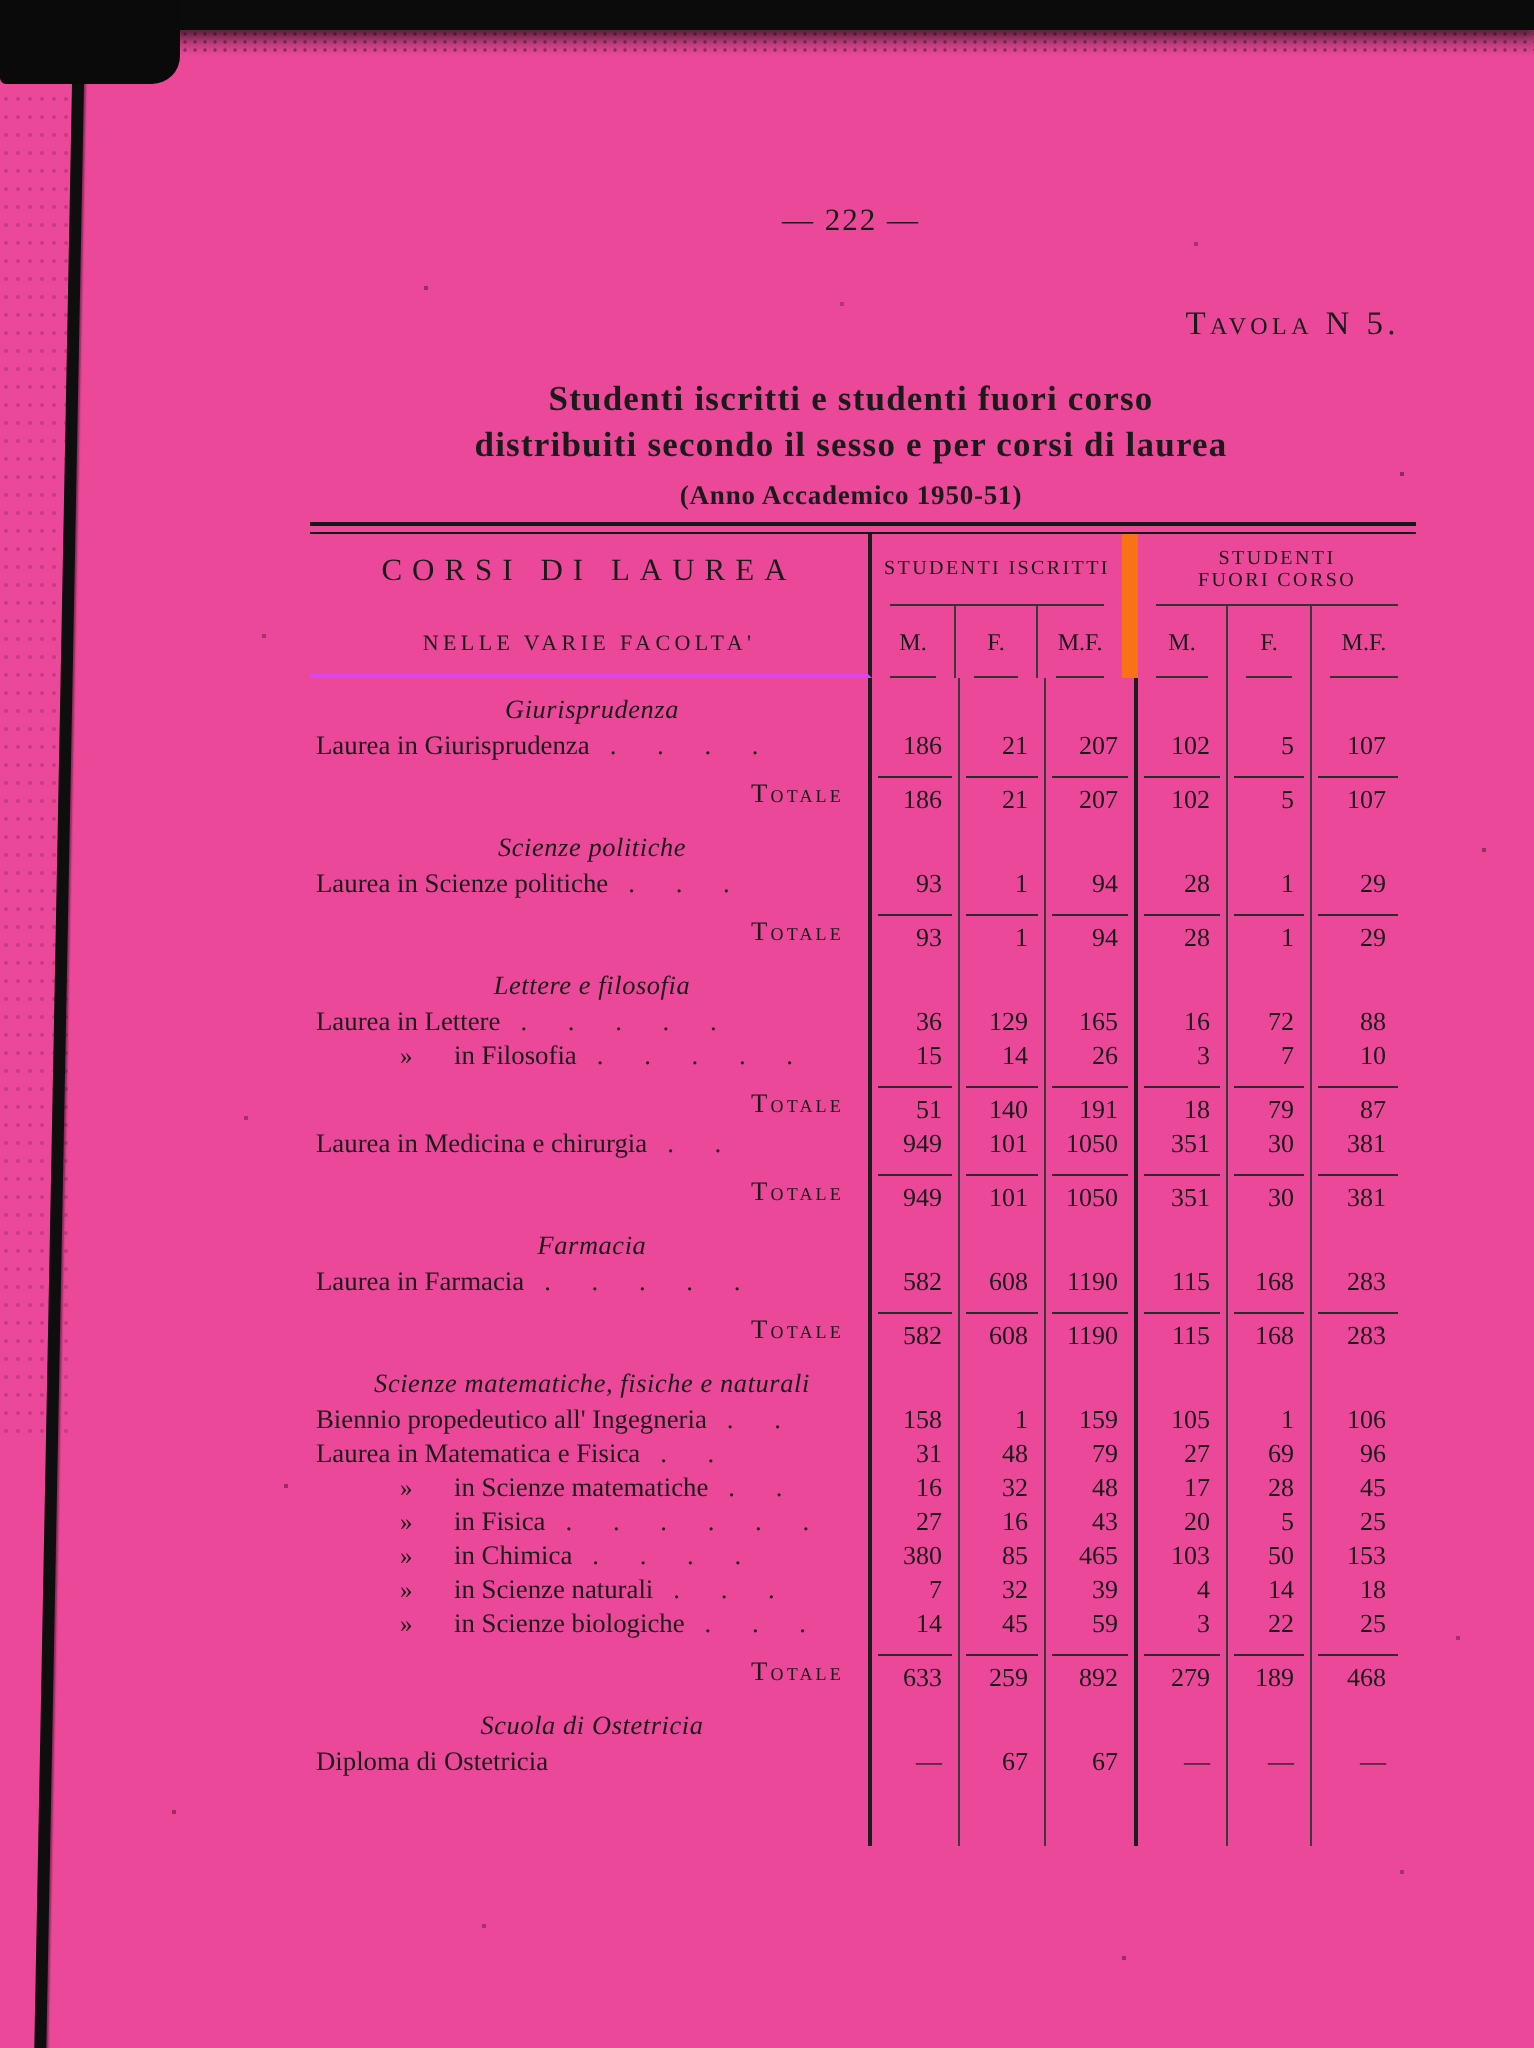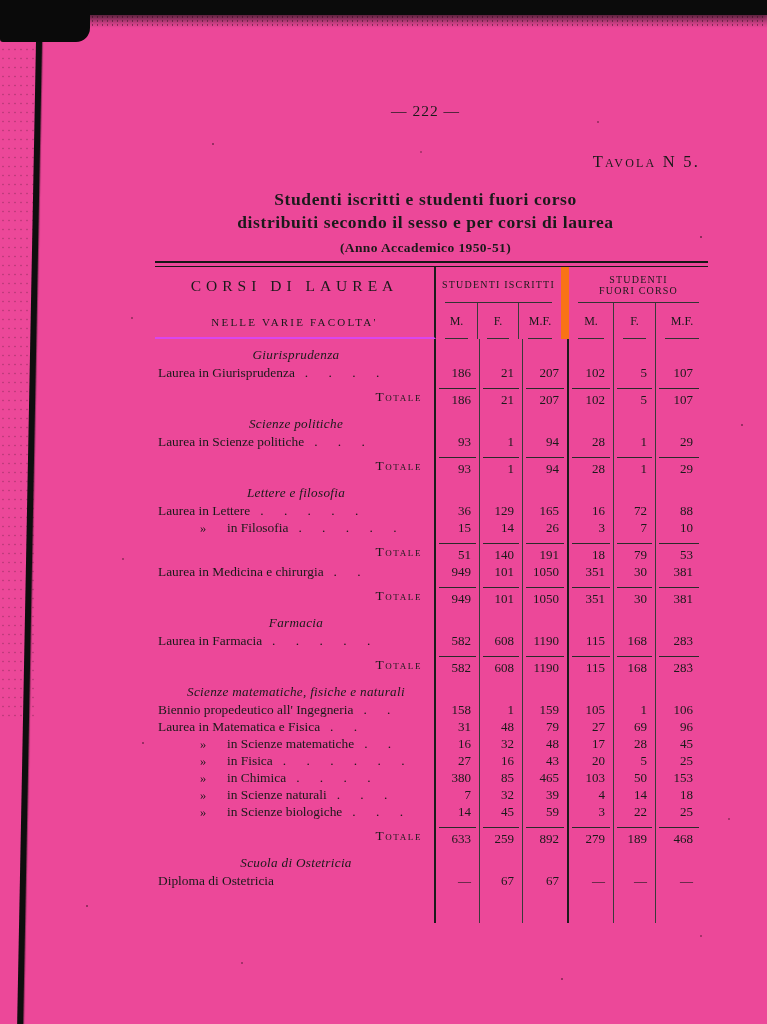--- a/index.html
+++ b/index.html
@@ -342,21 +342,21 @@
           <div class="vc v3">
             <i class="sumline"></i>
             <span class="">18</span>
           </div>
           <div class="vc v4">
             <i class="sumline"></i>
             <span class="">79</span>
           </div>
           <div class="vc v5">
             <i class="sumline"></i>
-            <span class="">53</span>
+            <span class="">87</span>
           </div>
         </div>
         <div class="row data-row">
           <div class="cl"><span class="lab-text">Laurea in Medicina e chirurgia</span><span class="dots">. .</span></div>
           <div class="vc num v0">949</div>
           <div class="vc num v1">101</div>
           <div class="vc num v2">1050</div>
           <div class="vc num v3">351</div>
           <div class="vc num v4">30</div>
           <div class="vc num v5">381</div>

